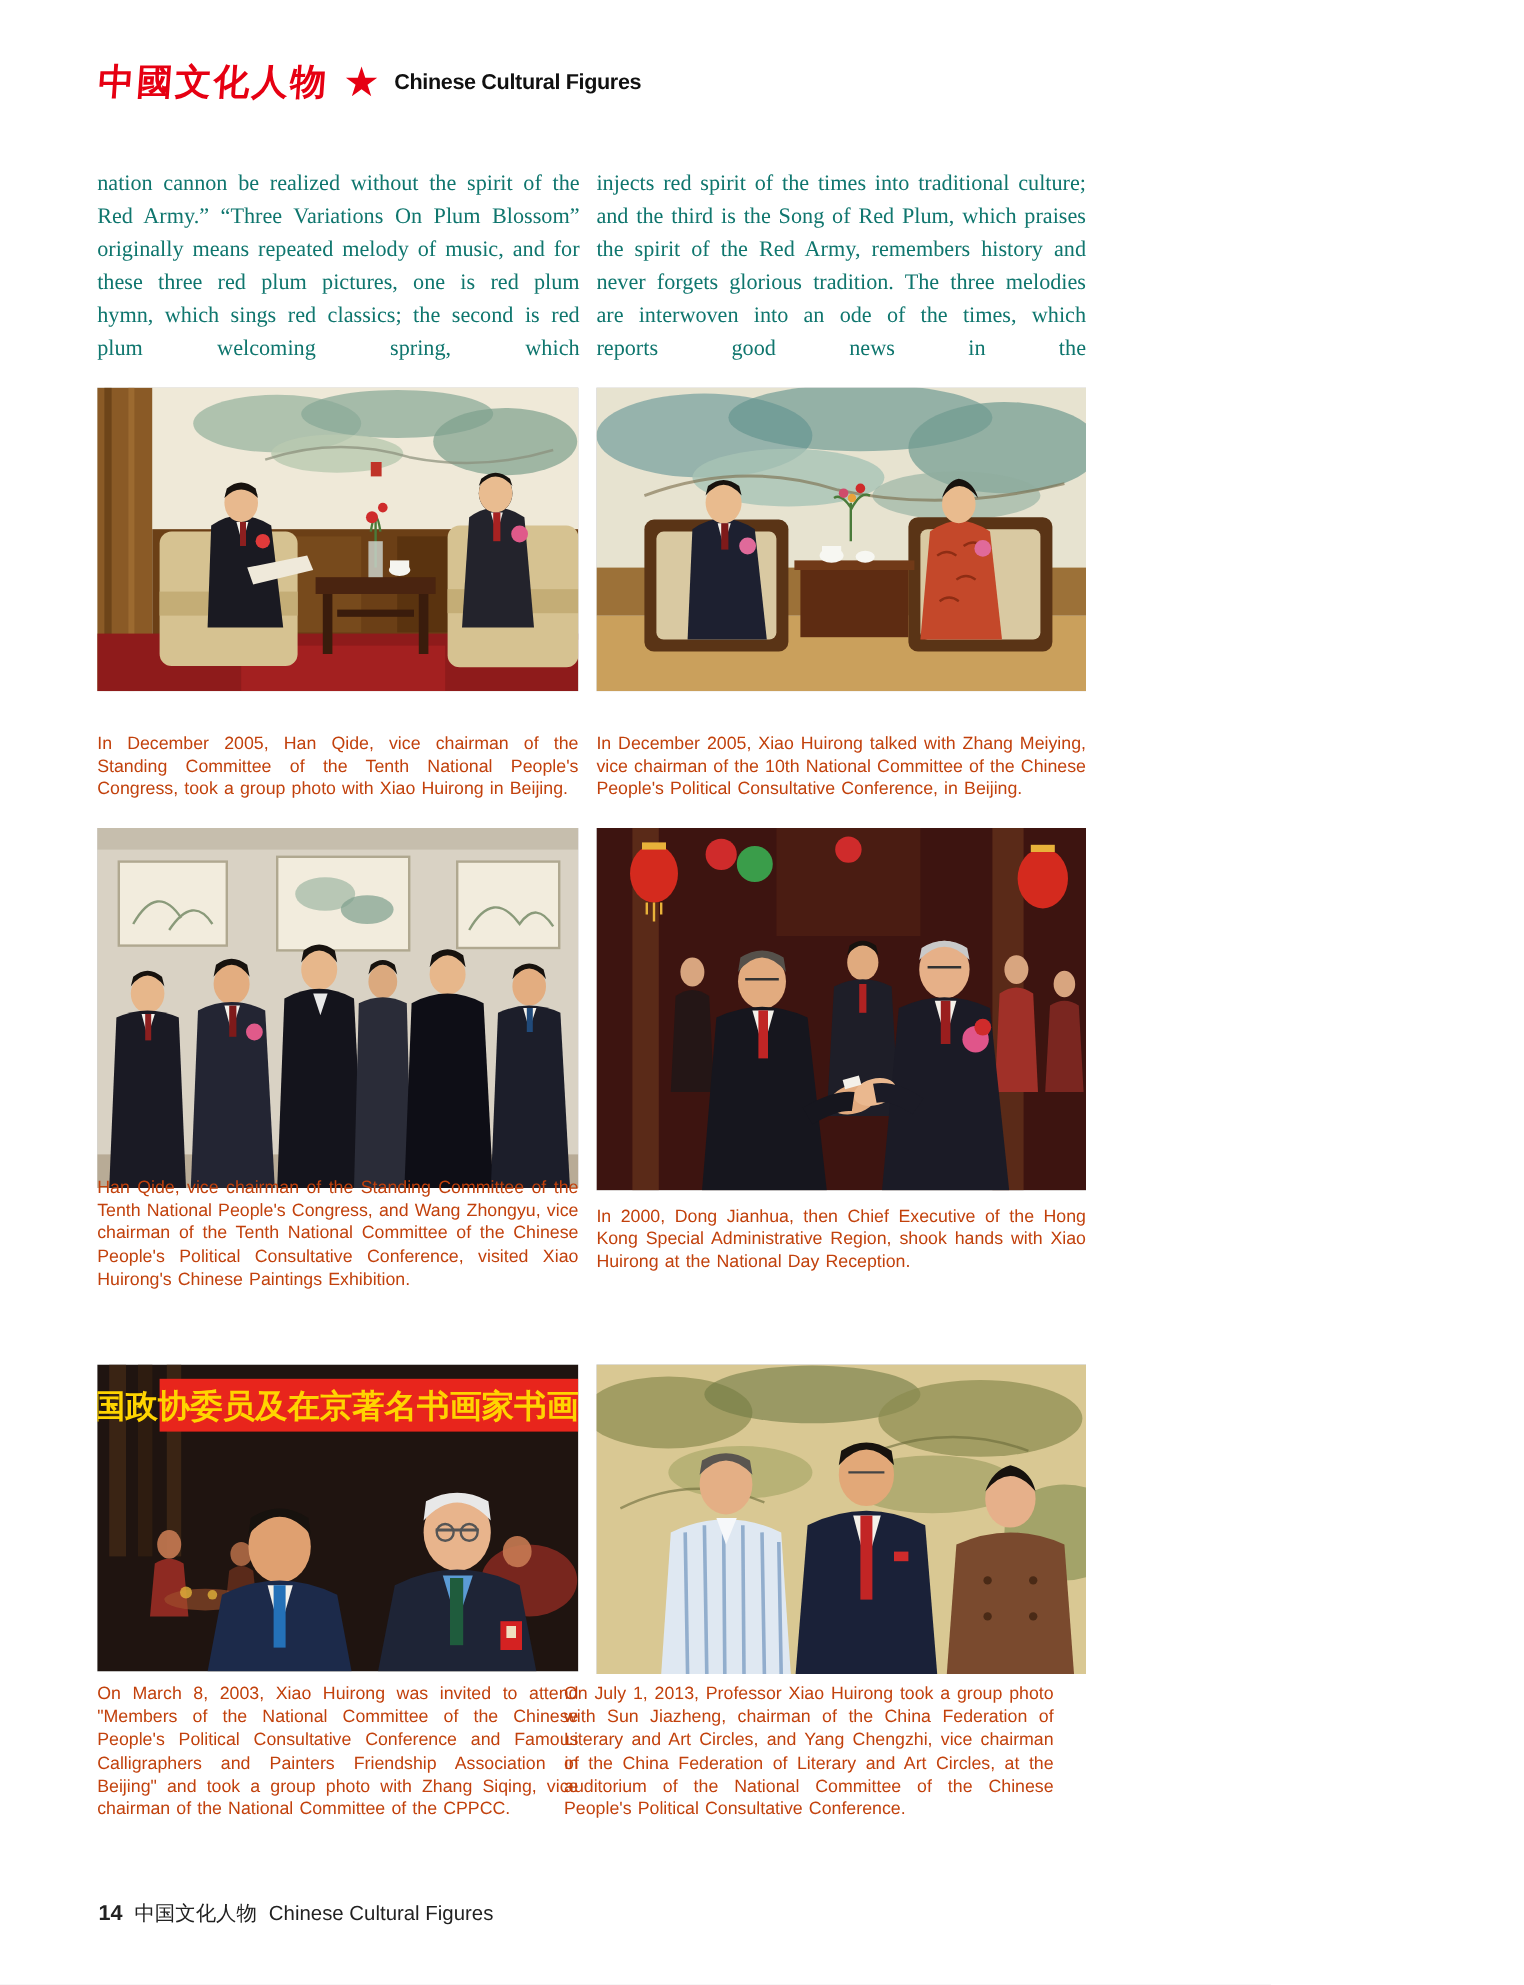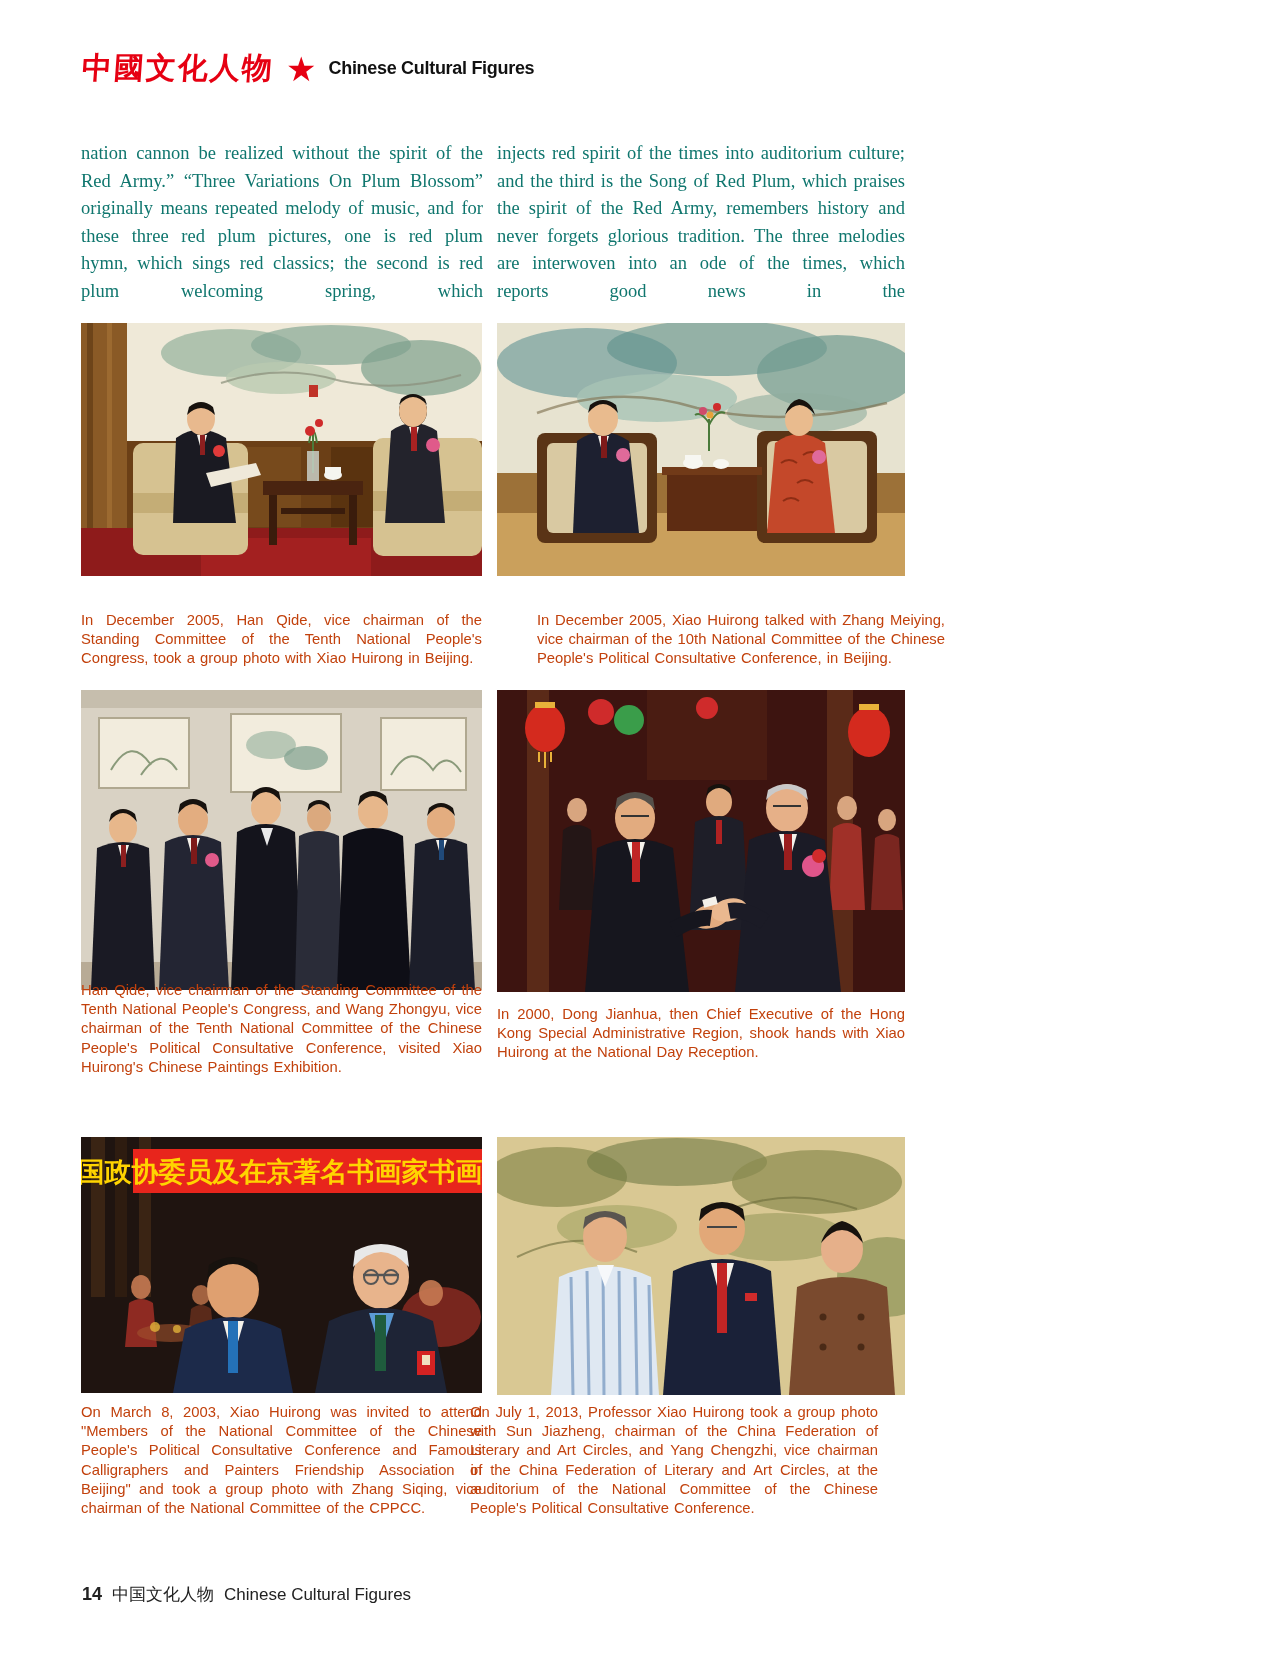--- a/index.html
+++ b/index.html
@@ -31,21 +31,21 @@
   .p4 { left:497px; top:690px; width:408px; height:302px; }
   .p5 { left:81px;  top:1137px; width:401px; height:256px; }
   .p6 { left:497px; top:1137px; width:408px; height:258px; }
   
   .caption {
     position:absolute; width:401px;
     font-family:"Liberation Sans", sans-serif; font-size:14.8px; line-height:19.2px;
     color:#c2410c; text-align:justify; word-spacing:1px;
   }
   .c1 { left:81px;  top:611px; }
-  .c2 { left:497px; top:611px; width:408px;margin-left:40px; }
+  .c2 { left:497px; top:611px; width:408px; }
   .c3 { left:81px;  top:981px; }
   .c4 { left:497px; top:1005px; width:408px; }
   .c5 { left:81px;  top:1403px; }
   .c6 { left:470px; top:1403px; width:408px; }
   
   .footer { position:absolute; left:82px; top:1583px; display:flex; align-items:baseline; gap:10px; font-size:17px; color:#222;justify-content:space-between; }
   .footer .pagenum { font-weight:bold; font-size:18px; }
   .footer .jcn { font-family:"DejaVu Sans", sans-serif; }
 </style>
 </head>
@@ -53,21 +53,21 @@
 
 <div class="page">
 
   <div class="header">
     <span class="logo-cn">中國文化人物</span>
     <span class="star">★</span>
     <span class="logo-en">Chinese Cultural Figures</span>
   </div>
 
   <div class="article-col col-left">nation cannon be realized without the spirit of the Red Army.” “Three Variations On Plum Blossom” originally means repeated melody of music, and for these three red plum pictures, one is red plum hymn, which sings red classics; the second is red plum welcoming spring, which</div>
-  <div class="article-col col-right">injects red spirit of the times into auditorium culture; and the third is the Song of Red Plum, which praises the spirit of the Red Army, remembers history and never forgets glorious tradition. The three melodies are interwoven into an ode of the times, which reports good news in the</div>
+  <div class="article-col col-right">injects red spirit of the times into traditional culture; and the third is the Song of Red Plum, which praises the spirit of the Red Army, remembers history and never forgets glorious tradition. The three melodies are interwoven into an ode of the times, which reports good news in the</div>
 
   <div class="photo p1">
     <svg viewBox="0 0 401 253" preserveAspectRatio="none">
       <rect width="401" height="253" fill="#d9cdb4"></rect>
       <rect x="0" y="0" width="46" height="253" fill="#8a5a26"></rect>
       <rect x="6" y="0" width="6" height="253" fill="#6d4419"></rect>
       <rect x="26" y="0" width="5" height="253" fill="#9c6a30"></rect>
       <rect x="46" y="0" width="355" height="118" fill="#efe9d8"></rect>
       <ellipse cx="150" cy="30" rx="70" ry="24" fill="#9fb8a4" opacity="0.8"></ellipse>
       <ellipse cx="250" cy="22" rx="80" ry="20" fill="#86a795" opacity="0.7"></ellipse>

